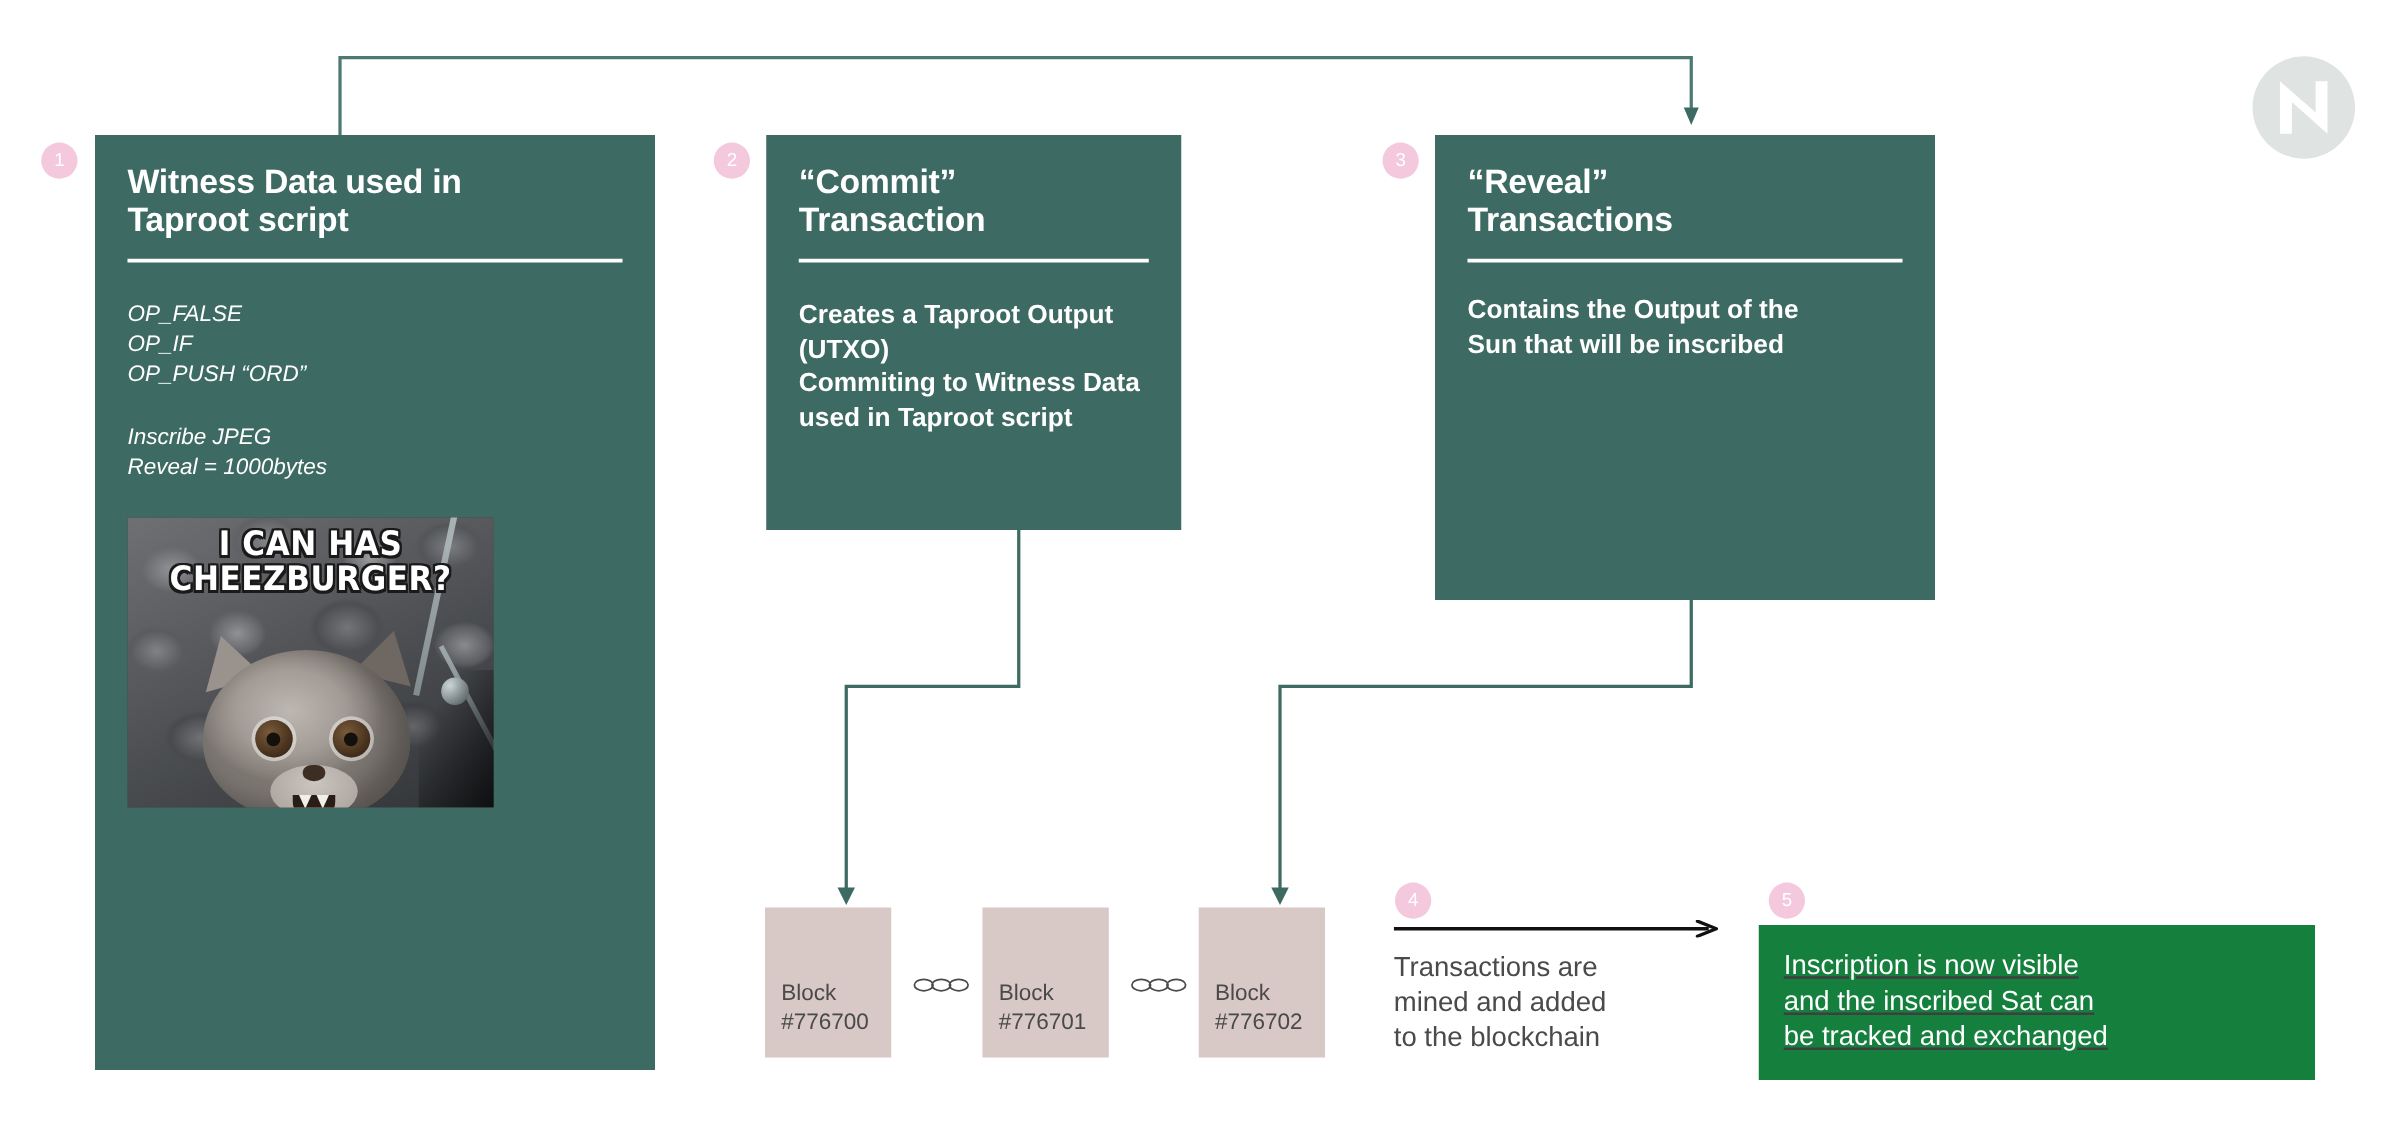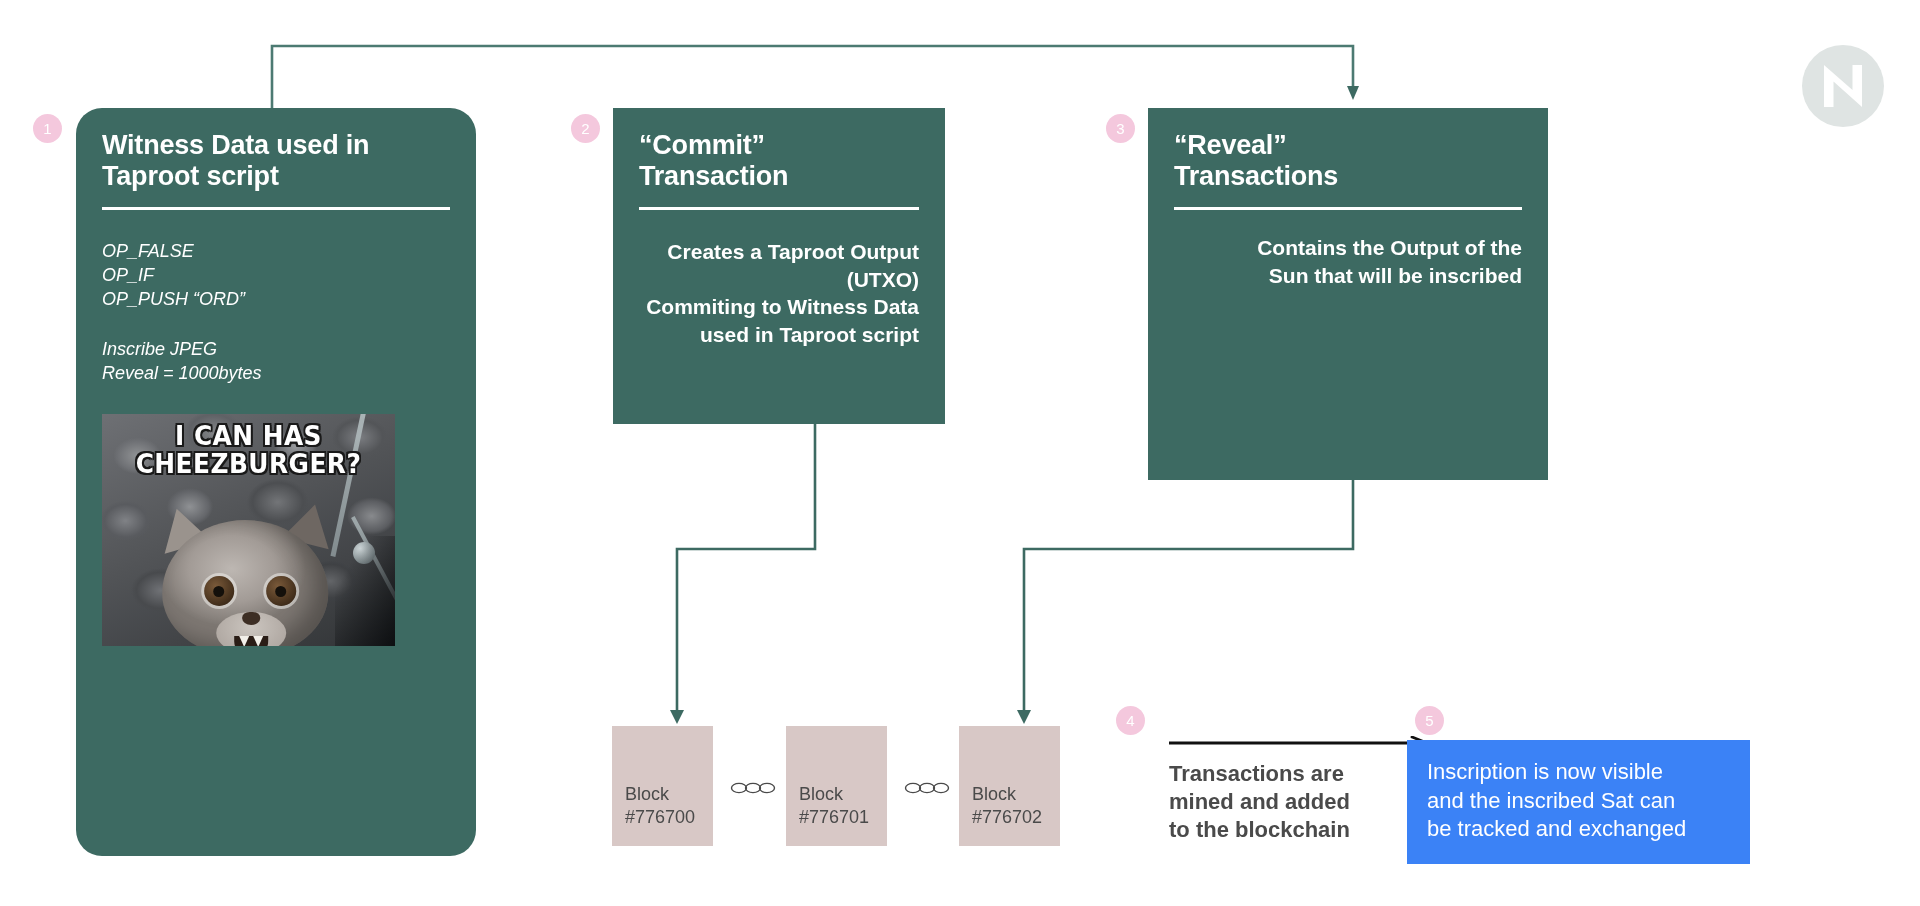--- a/index.html
+++ b/index.html
@@ -55,21 +55,20 @@
     background: #ffffff;
     margin: 16px 0 0 0;
     border: 0;
   }
   .card-body {
     font-size: 21px;
     font-weight: bold;
     line-height: 1.32;
     margin-top: 28px;
     white-space: pre-line;
-    text-align: right;
   }
   .card-body.second {
     margin-top: 24px;
   }
 
   
   #card-witness .script-line {
     font-size: 18px;
     font-weight: normal;
     font-style: italic;
@@ -283,48 +282,48 @@
   .chain {
     position: absolute;
     top: 780px;
     width: 46px;
     height: 16px;
   }
 
   
   #step4 {
     position: absolute;
-    left: 1169px;
+    left: 1115px;
     top: 760px;
     width: 270px;
-    font-weight: bold;
   }
   #step4 .arrow-line {
     position: absolute;
     left: 0;
     top: -24px;
     width: 265px;
     height: 14px;
   }
   #step4 .step4-text {
     font-size: 22px;
     line-height: 1.27;
     color: #4a4a4a;
     white-space: pre-line;
   }
 
   
   #card-inscription {
     position: absolute;
     left: 1407px;
     top: 740px;
-    width: 343px;
-    background: #3b82f6;
+    width: 445px;
+    background: #15803d;
     box-sizing: border-box;
     padding: 18px 20px 20px 20px;
+    text-decoration: underline;
   }
   #card-inscription .txt {
     font-size: 22px;
     line-height: 1.3;
     color: #ffffff;
     white-space: pre-line;
   }
 
   
   #logo {
@@ -349,21 +348,21 @@
 
     <path d="M815 424 L815 549 L677 549 L677 718" fill="none" stroke="#3d6a62" stroke-width="2.6"></path>
     <path d="M670 710 L677 724 L684 710 Z" fill="#3d6a62"></path>
 
     <path d="M1353 480 L1353 549 L1024 549 L1024 718" fill="none" stroke="#3d6a62" stroke-width="2.6"></path>
     <path d="M1017 710 L1024 724 L1031 710 Z" fill="#3d6a62"></path>
   </svg>
 
   <div class="badge" style="left:33px; top:114px;">1</div>
 
-  <div class="card" id="card-witness" style="left:76px; top:108px; width:400px; height:748px;border-radius:26px;">
+  <div class="card" id="card-witness" style="left:76px; top:108px; width:448px; height:748px;">
     <div class="card-inner">
       <div class="card-title">Witness Data used in
 Taproot script</div>
       <hr class="card-rule">
 
       <div class="script-line script-block-1">OP_FALSE
 OP_IF
 OP_PUSH “ORD”</div>
 
       <div class="script-line script-block-2">Inscribe JPEG

